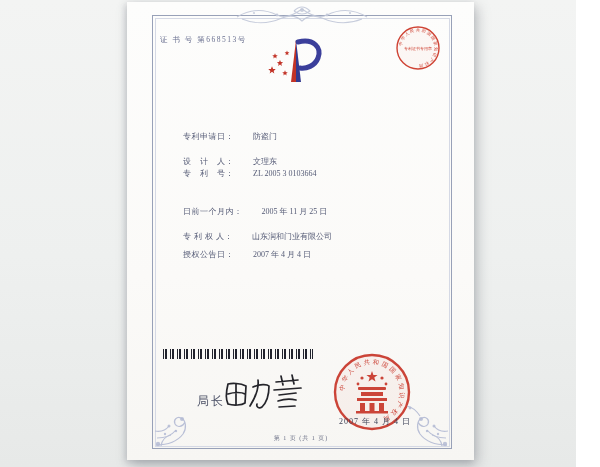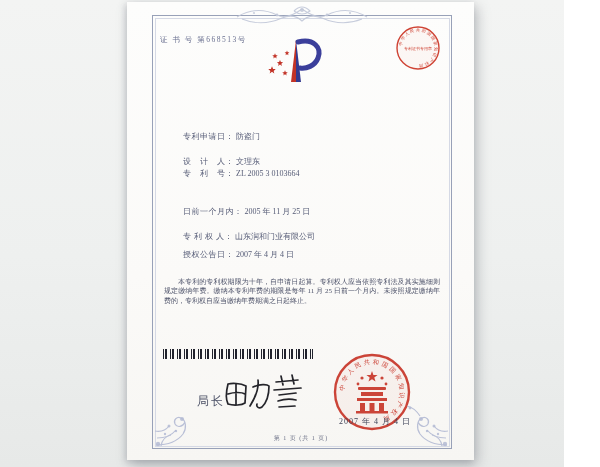--- a/index.html
+++ b/index.html
@@ -1,35 +1,35 @@
 <!DOCTYPE html>
 <html><head>
 <meta charset="utf-8">
 <style>
   html,body{margin:0;padding:0;}
   body{font-family:"Liberation Serif","DejaVu Serif",serif;}
   .stage{position:relative;width:564px;height:467px;overflow:hidden;
-         background:linear-gradient(180deg,#f3f4f3 0%,#eef0ef 55%,#e7e9e8 100%);}
+         background:linear-gradient(180deg,#f3f4f3 0%,#eef0ef 55%,#e7e9e8 100%);padding-left:12px;}
   .sheet{position:absolute;left:127px;top:2px;width:347px;height:458px;
          background:linear-gradient(180deg,#fdfdfc 0%,#fbfaf8 60%,#f7f6f3 100%);
          box-shadow:3px 5px 12px rgba(110,115,125,.45), -2px 2px 6px rgba(120,125,135,.25);}
   .frame{position:absolute;left:25px;top:13px;width:298px;height:432px;
          border:1.5px solid #98a1b8;}
   .frame::before{content:"";position:absolute;inset:1.5px;border:1px solid #d5d9e5;}
   .lace{position:absolute;left:105px;top:-1px;width:140px;height:28px;}
   .certno{position:absolute;left:33px;top:33px;font-size:7.5px;color:#6a7090;
           letter-spacing:1.5px;filter:blur(.3px);}
   .logo{position:absolute;left:133px;top:34px;width:68px;height:50px;}
   .sealtop{position:absolute;left:266px;top:21px;width:50px;height:50px;}
   .title{position:absolute;left:25px;top:86px;width:298px;text-align:center;
          font-size:18px;font-weight:bold;color:#33343e;letter-spacing:2px;}
   .fields{position:absolute;left:56px;top:129px;width:250px;font-size:8px;color:#555b76;}
   .frow{position:absolute;left:0;white-space:nowrap;filter:blur(.3px);}
   .frow .lab{letter-spacing:.5px;}
-  .frow .val{margin-left:2px;}
+  .frow .val{margin-left:19px;}
   .paras{position:absolute;left:37px;top:276px;width:276px;font-size:7px;
          line-height:9.3px;color:#4d5269;text-align:justify;filter:blur(.35px);}
   .paras p{margin:0;text-indent:14px;}
   .barcode{position:absolute;left:36px;top:347px;width:150px;height:10px;
      background:repeating-linear-gradient(90deg,#20222c 0 1px,transparent 1px 2.2px,
        #20222c 2.2px 3.8px,transparent 3.8px 4.6px,#20222c 4.6px 5.2px,transparent 5.2px 7px);}
   .director{position:absolute;left:70px;top:391px;font-size:12px;color:#4e5368;
             letter-spacing:2px;filter:blur(.25px);}
   .signature{position:absolute;left:95px;top:372px;width:80px;height:40px;}
   .sealbig{position:absolute;left:204px;top:349px;width:82px;height:82px;opacity:.93;}
@@ -104,21 +104,20 @@
         <span class="lab">专　利　号：</span><span class="val">ZL 2005 3 0103664</span></div>
       <div class="frow" style="top:75px">
         <span class="lab">日前一个月内：</span><span class="val">2005 年 11 月 25 日</span></div>
       <div class="frow" style="top:100px">
         <span class="lab">专 利 权 人：</span><span class="val">山东润和门业有限公司</span></div>
       <div class="frow" style="top:118px">
         <span class="lab">授权公告日：</span><span class="val">2007 年 4 月 4 日</span></div>
     </div>
 
     <div class="paras">
-      <p>本专利的专利权期限为十年，自申请日起算。专利权人应当依照专利法及其实施细则规定缴纳年费。缴纳本专利年费的期限是每年 11 月 25 日前一个月内。未按照规定缴纳年费的，专利权自应当缴纳年费期满之日起终止。</p>
     </div>
 
     <div class="barcode"></div>
 
     <div class="director">局长</div>
     <svg class="signature" viewBox="0 0 80 40">
       <g stroke="#24242a" stroke-width="1.7" fill="none" stroke-linecap="round" stroke-linejoin="round">
         <path d="M6,10 C4,18 4,26 6,30 C12,32 20,31 23,29 L24,12 C18,9 10,9 6,10 M14,10 L14,30 M6,20 C12,18 20,18 23,20"></path>
         <path d="M36,6 C37,14 33,24 28,32"></path>
         <path d="M31,13 C38,10 45,10 47,12 C47,20 45,28 40,33 C37,35 34,33 35,30"></path>

